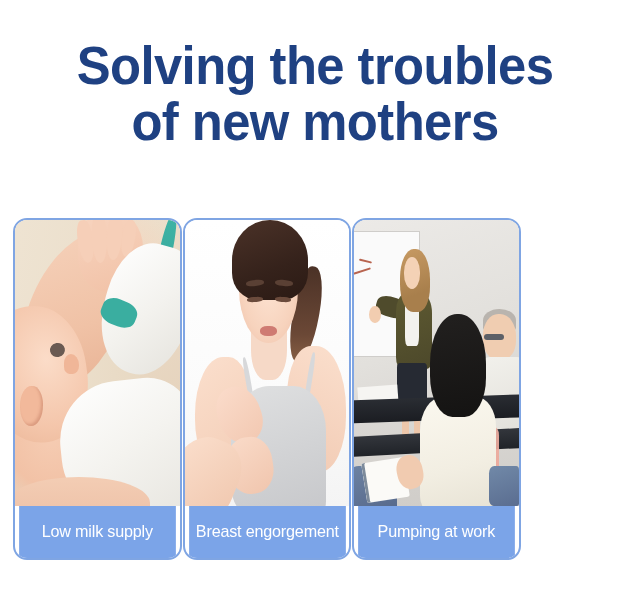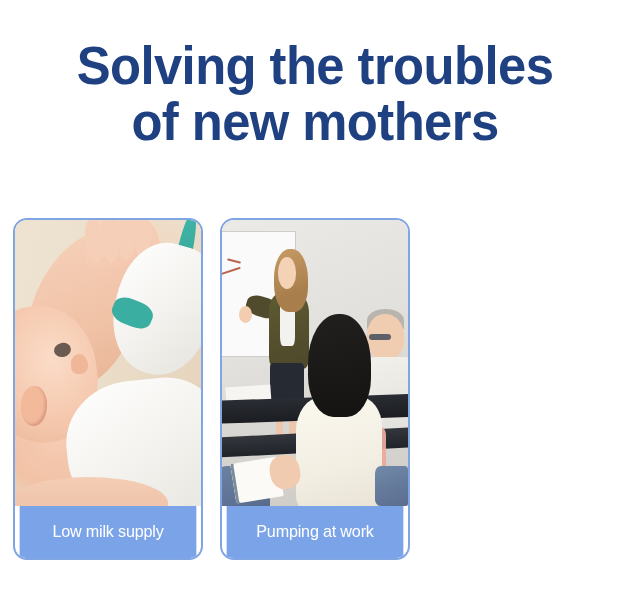--- a/index.html
+++ b/index.html
@@ -32,21 +32,21 @@
   .headline-line { display: block; }
 
   
   .cards {
     position: absolute;
     top: 218px;
     left: 13px;
     width: 508px;
     height: 342px;
     display: flex;
-    gap: 17px;
+    gap: 1px;
   }
 
   .card {
     width: 190px;
     height: 342px;
     border: 2px solid #7FA5E3;
     border-radius: 14px;
     box-sizing: border-box;
     overflow: hidden;
     position: relative;
@@ -509,20 +509,42 @@
       <div class="head"></div>
       <div class="eye"></div>
       <div class="nose"></div>
       <div class="ear"></div>
       <div class="onesie-body"></div>
       <div class="lap"></div>
     </div>
     <div class="caption">Low milk supply</div>
   </div>
 
+  <div class="card">
+    <div class="photo p2">
+      <div class="pony"></div>
+      <div class="neck"></div>
+      <div class="shoulder-l"></div>
+      <div class="shoulder-r"></div>
+      <div class="face"></div>
+      <div class="hair"></div>
+      <div class="brow brow-l"></div>
+      <div class="brow brow-r"></div>
+      <div class="eyelid eye-l"></div>
+      <div class="eyelid eye-r"></div>
+      <div class="lip"></div>
+      <div class="cami-strap cs-l"></div>
+      <div class="cami-strap cs-r"></div>
+      <div class="cami"></div>
+      <div class="hand2"></div>
+      <div class="hand3"></div>
+      <div class="forearm"></div>
+    </div>
+    <div class="caption">Breast engorgement</div>
+  </div>
 
   <div class="card">
     <div class="photo p3">
       <div class="wall"></div>
       <div class="board">
         <div class="board-line bl1"></div>
         <div class="board-line bl2"></div>
       </div>
       <div class="presenter-arm"></div>
       <div class="presenter-hand"></div>

